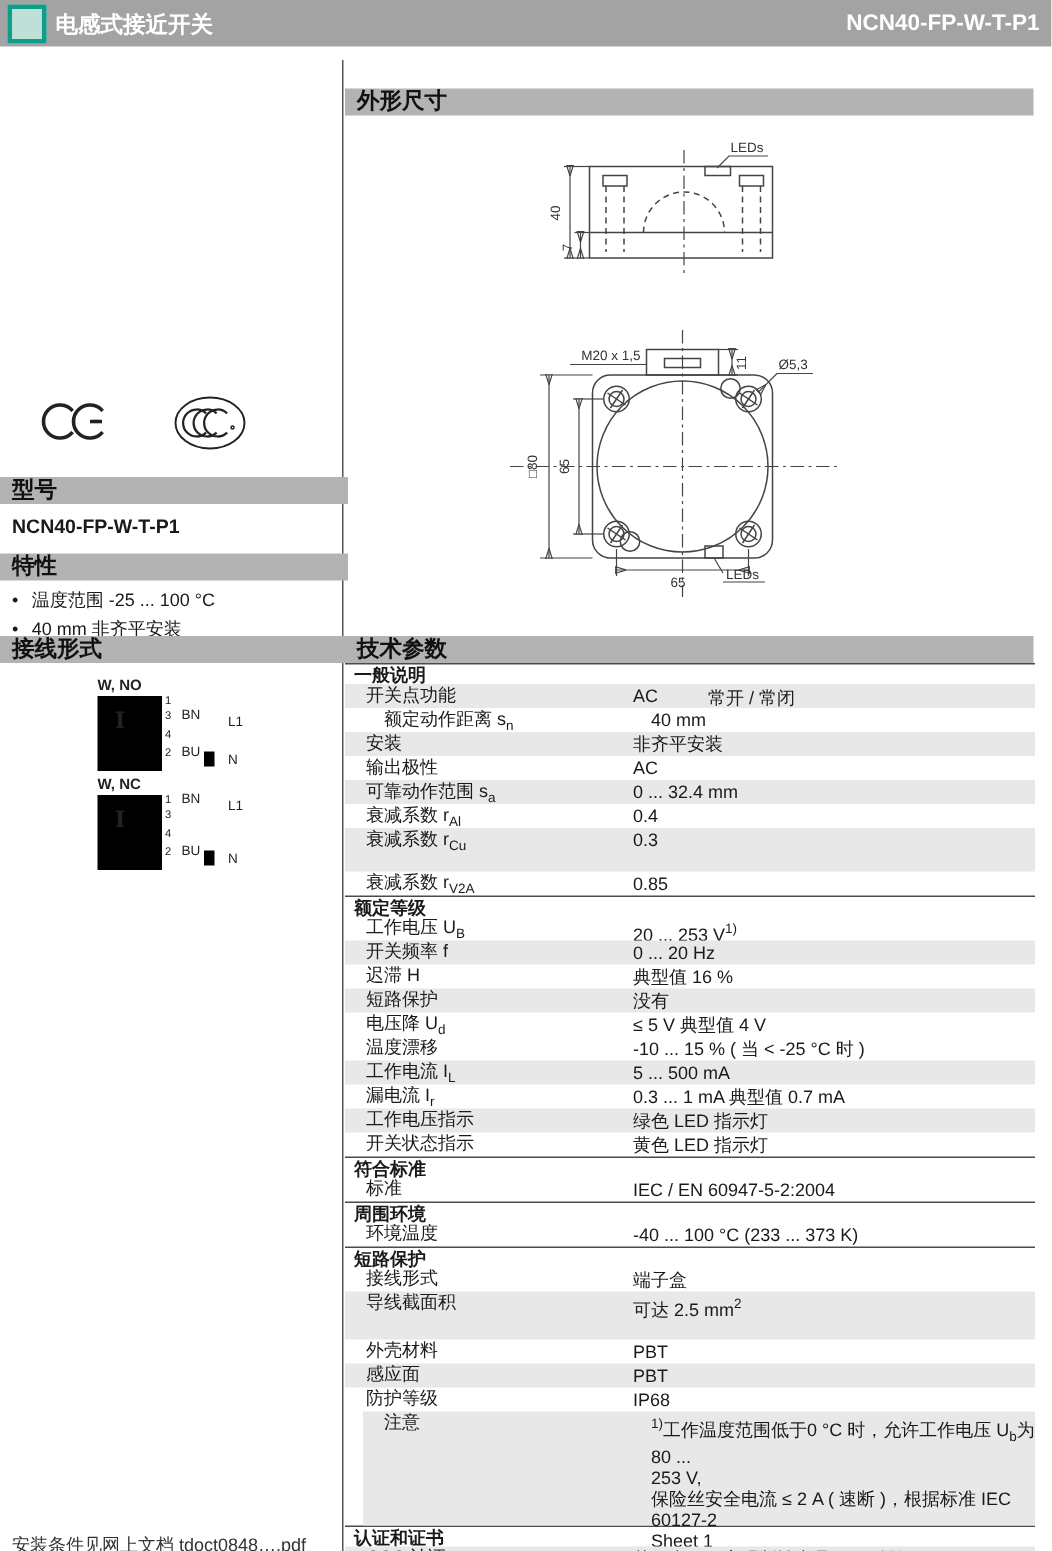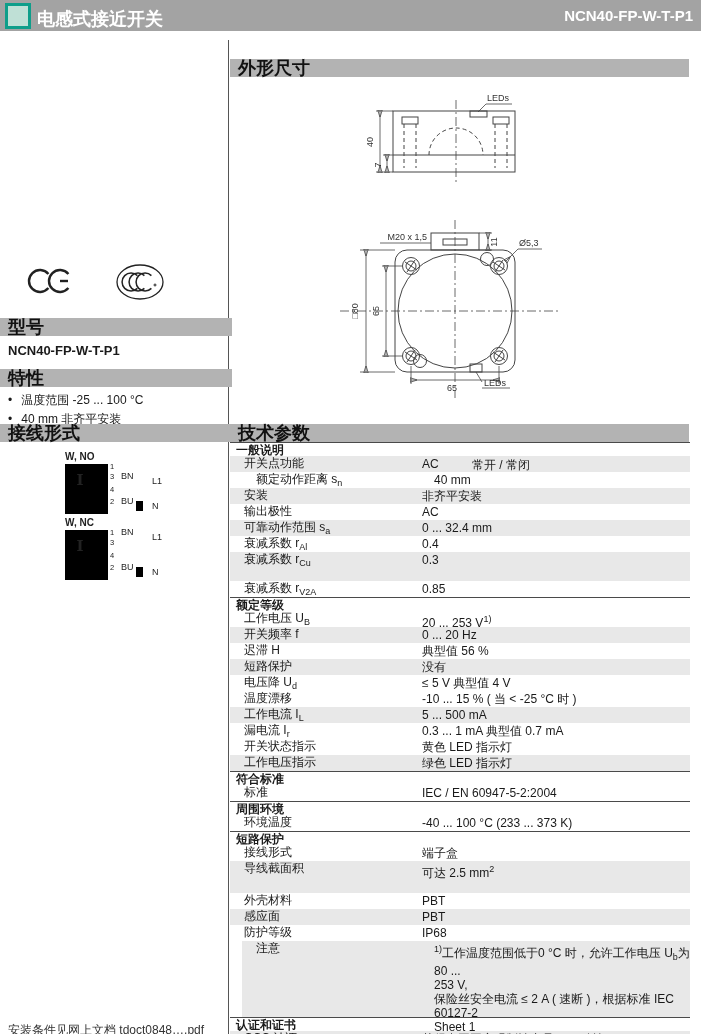--- a/index.html
+++ b/index.html
@@ -3,26 +3,26 @@
 <meta charset="utf-8">
 <style>
   html,body{margin:0;padding:0;}
   body{
     width:701px;height:1034px;position:relative;overflow:hidden;background:#ffffff;
     font-family:"Liberation Sans","DejaVu Sans",sans-serif;color:#1a1a1a;
   }
   
   .topbar{position:absolute;left:0;top:0;width:701px;height:31px;background:#a3a3a3;}
   .brandbox{position:absolute;left:5px;top:3px;width:20px;height:20px;background:#bfe0d6;border:3px solid #0e9e8a;}
-  .topbar .title{position:absolute;left:37px;top:7px;font-size:18px;font-weight:bold;color:#ffffff;}
+  .topbar .title{position:absolute;left:37px;top:7px;font-size:15px;font-weight:bold;color:#ffffff;}
   .topbar .pn{position:absolute;right:8px;top:7px;font-size:15px;font-weight:bold;color:#ffffff;}
   
   .divider-v{position:absolute;left:228px;top:40px;width:1px;height:994px;background:#555;}
   
-  .secbar{position:absolute;height:18px;background:#b3b3b3;font-size:18px;font-weight:bold;color:#111;
+  .secbar{position:absolute;height:18px;background:#b3b3b3;font-size:15px;font-weight:bold;color:#111;
           line-height:18px;padding-left:8px;box-sizing:border-box;}
   .secbar.left{left:0;width:232px;}
   .secbar.right{left:230px;width:459px;}
   
   .model-name{position:absolute;left:8px;top:343px;font-size:13px;font-weight:bold;}
   .features{position:absolute;left:8px;top:391px;margin:0;padding:0;list-style:none;font-size:12px;line-height:19px;}
   .features li::before{content:"•";margin-right:9px;}
   .footer-note{position:absolute;left:8px;top:1022px;font-size:12px;color:#333;white-space:nowrap;}
   
   svg{overflow:visible;}
@@ -287,21 +287,21 @@
     <div class="spec-row" style="height: 16px;">
       <span class="lab">工作电压  U<sub>B</sub></span>
       <span class="val">20 ... 253 V<sup>1)</sup></span>
     </div>
     <div class="spec-row shade" style="height: 16px;">
       <span class="lab">开关频率 f</span>
       <span class="val">0 ... 20 Hz</span>
     </div>
     <div class="spec-row" style="height: 16px;">
       <span class="lab">迟滞 H</span>
-      <span class="val">典型值 56 %</span>
+      <span class="val">典型值 16 %</span>
     </div>
     <div class="spec-row shade" style="height: 16px;">
       <span class="lab">短路保护</span>
       <span class="val">没有</span>
     </div>
     <div class="spec-row" style="height: 16px;">
       <span class="lab">电压降  U<sub>d</sub></span>
       <span class="val">≤ 5 V 典型值 4 V</span>
     </div>
     <div class="spec-row" style="height: 16px;">
@@ -309,27 +309,27 @@
       <span class="val">-10 ... 15 % ( 当 &lt; -25 °C 时 )</span>
     </div>
     <div class="spec-row shade" style="height: 16px;">
       <span class="lab">工作电流  I<sub>L</sub></span>
       <span class="val">5 ... 500 mA</span>
     </div>
     <div class="spec-row" style="height: 16px;">
       <span class="lab">漏电流 I<sub>r</sub></span>
       <span class="val">0.3 ... 1 mA 典型值 0.7 mA</span>
     </div>
+    <div class="spec-row shade" style="height: 16px;">
+      <span class="lab">工作电压指示</span>
+      <span class="val">绿色 LED 指示灯</span>
+    </div>
     <div class="spec-row" style="height: 16px;">
       <span class="lab">开关状态指示</span>
       <span class="val">黄色 LED 指示灯</span>
-    </div>
-    <div class="spec-row shade" style="height: 16px;">
-      <span class="lab">工作电压指示</span>
-      <span class="val">绿色 LED 指示灯</span>
     </div>
     <div class="spec-hdr">符合标准</div>
     <div class="spec-row" style="height: 16px;">
       <span class="lab">标准</span>
       <span class="val">IEC / EN 60947-5-2:2004</span>
     </div>
     <div class="spec-hdr">周围环境</div>
     <div class="spec-row" style="height: 16px;">
       <span class="lab">环境温度</span>
       <span class="val">-40 ... 100 °C (233 ... 373 K)</span>

